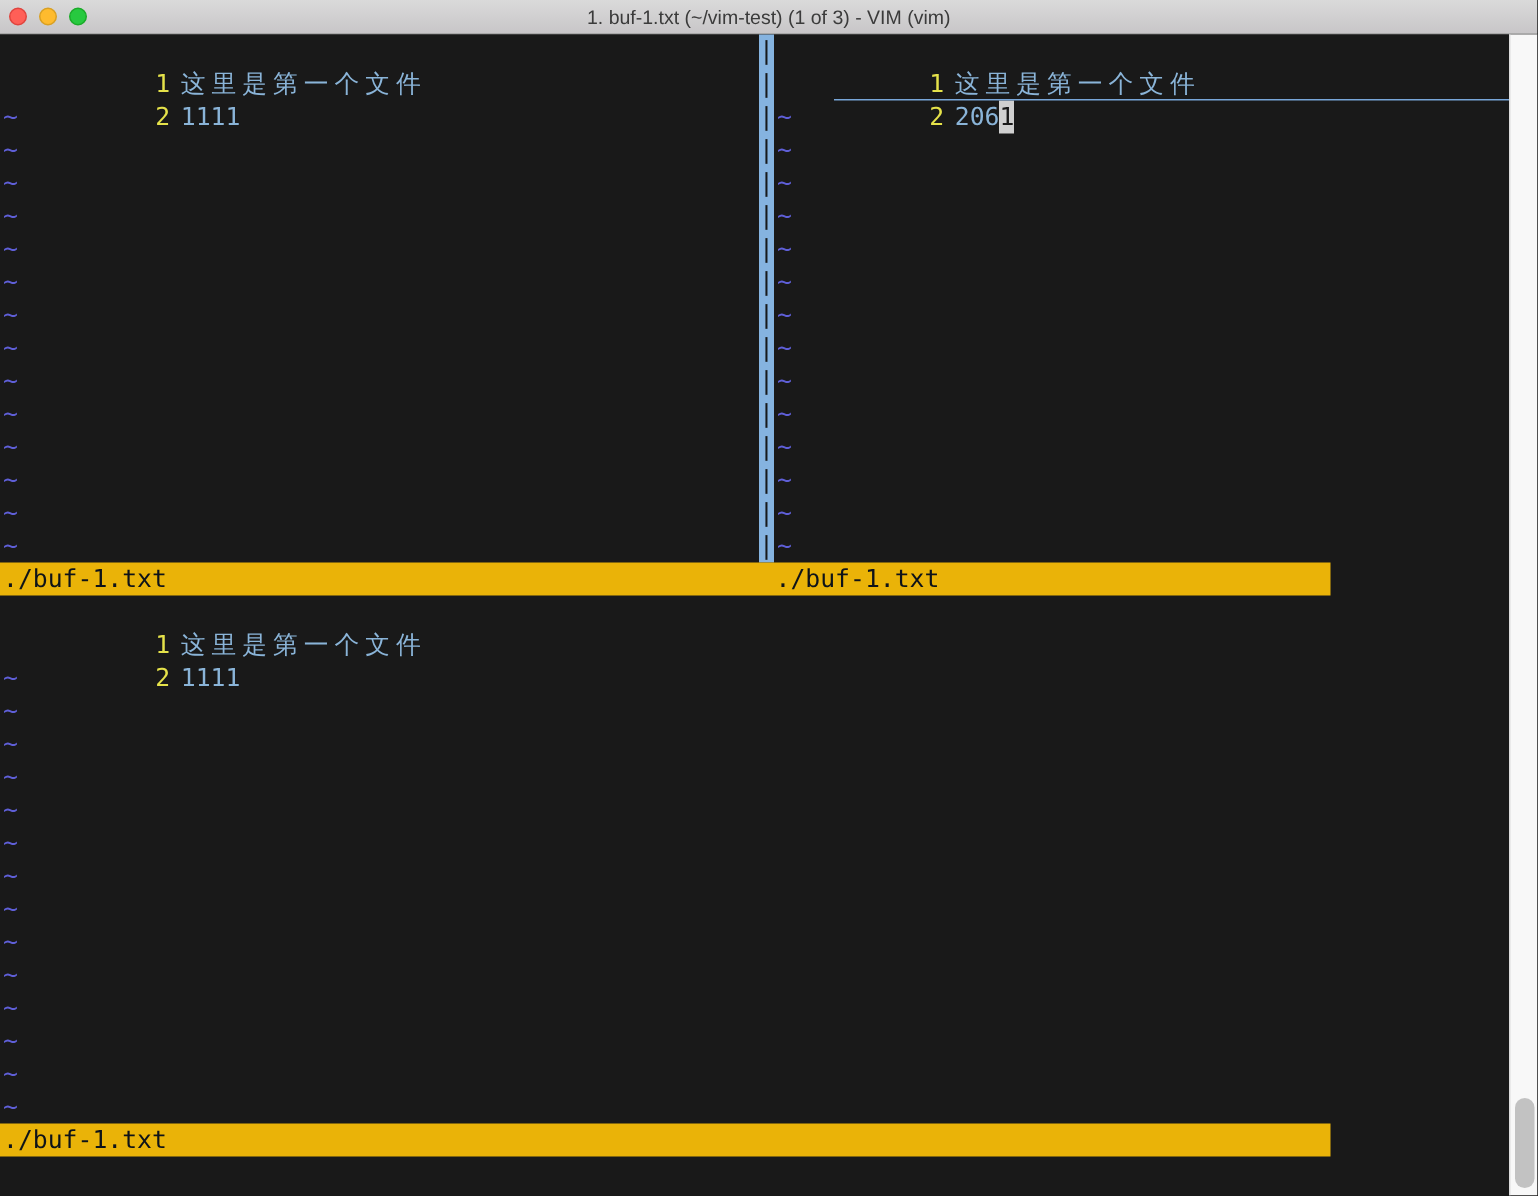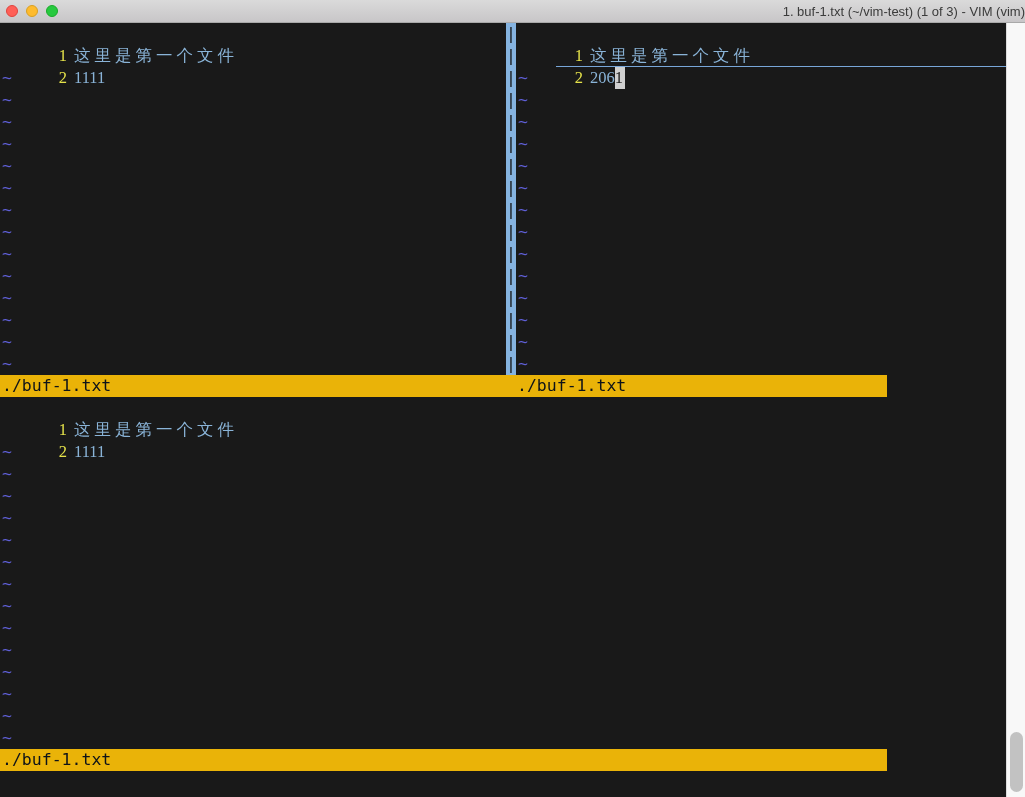--- a/index.html
+++ b/index.html
@@ -14,30 +14,30 @@
     background:linear-gradient(#dadada, #c8c6c8);
     border-bottom:1px solid #a9a9a9;
   }
   .traffic-lights { position:absolute; left:6px; top:5px; display:flex; gap:8px; }
   .tl { width:12px; height:12px; border-radius:50%; display:inline-block; }
   .tl-red    { background:#ff5f57; border:0.5px solid #e0443e; }
   .tl-yellow { background:#febb2e; border:0.5px solid #d9a022; }
   .tl-green  { background:#27c93f; border:0.5px solid #1aab29; }
   .title {
     position:absolute; left:0; right:0; top:0; height:38px; line-height:23px;
-    text-align:right; font-family:"Liberation Sans", sans-serif;
+    text-align:center; font-family:"Liberation Sans", sans-serif;
     font-size:13px; color:#3b3b3b;
   }
 
   
   .terminal {
     position:absolute; top:23px; left:0; width:1006px; height:774px;
     background:#191919; font-size:16.5px; line-height:22px; color:#8ab4d8;
   }
-  .row { height:22px; white-space:pre;font-family:Liberation Serif, serif; }
+  .row { height:22px; white-space:pre; }
   .num {
     display:inline-block; width:34px; text-align:right;
     color:#e5e24a; vertical-align:top;
   }
   .txt { color:#8ab4d8; margin-left:7px; }
   .cjk { letter-spacing:4px; }
   .tilde-row { height:22px; color:#5f5fd7; padding-left:2px; }
 
   .pane { position:absolute; overflow:hidden; }
   .pane-top-left  { left:0;    top:0;    width:506px;  height:352px; }

